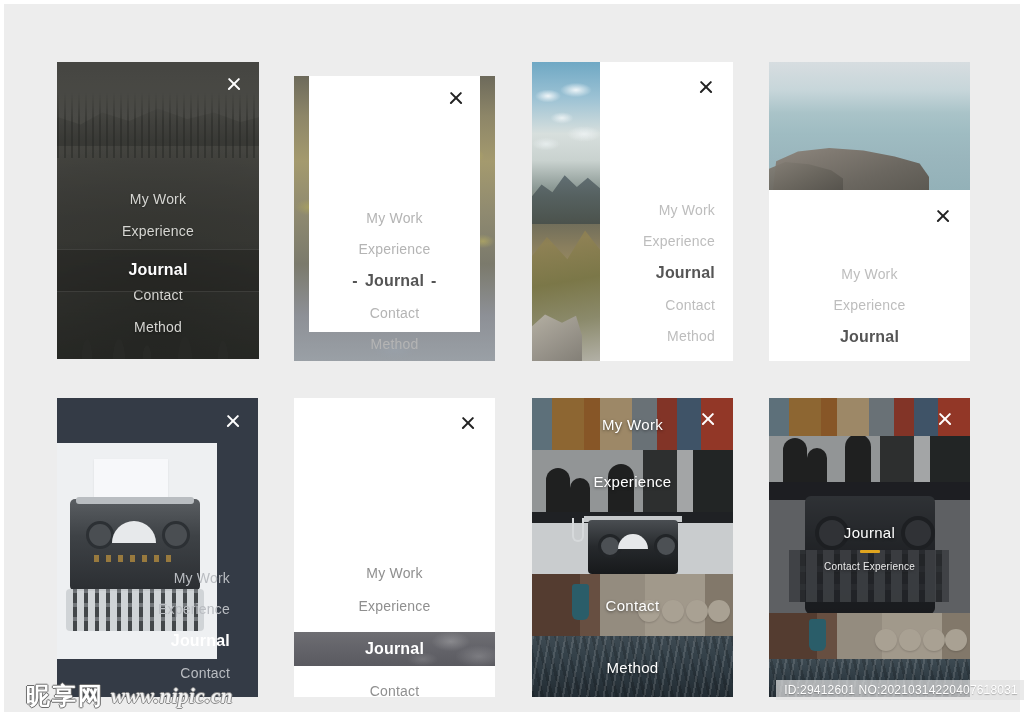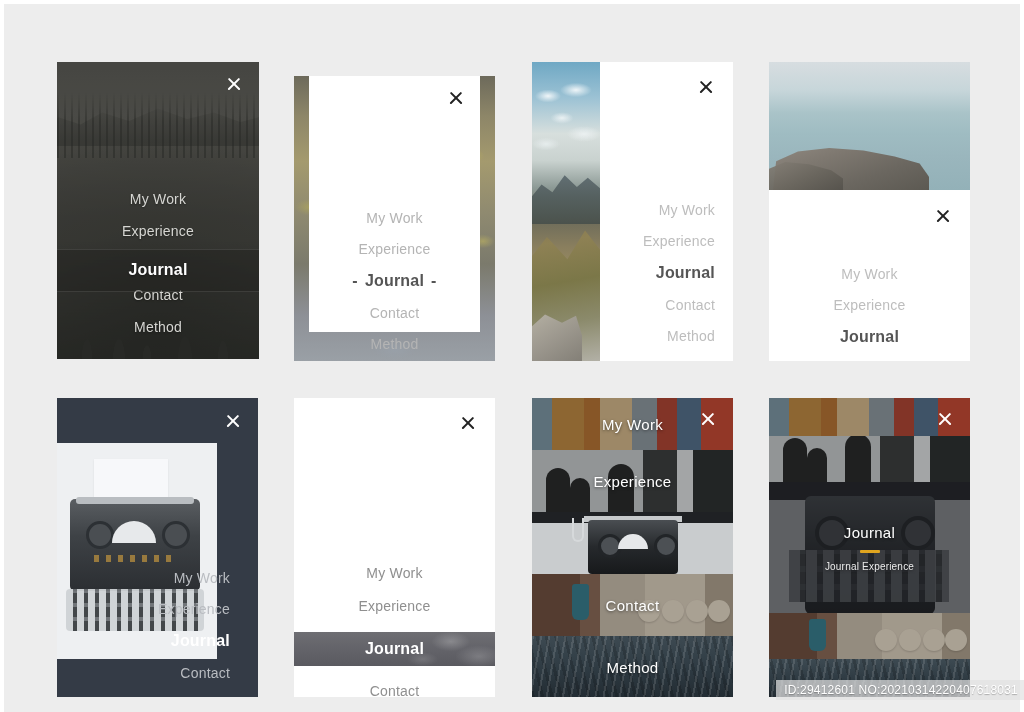--- a/index.html
+++ b/index.html
@@ -465,30 +465,34 @@
       </div>
       <div class="strip expand">
         <div class="tw"></div>
         <div class="k1"></div>
         <div class="k2"></div>
         <div class="keys"></div>
         <div class="tint"></div>
         <div class="inner">
           <div class="etitle">Journal</div>
           <div class="erule"></div>
-          <div class="esub">Journal Experience</div>
+          <div class="esub">Contact Experience</div>
         </div>
       </div>
       <div class="strip s-food" style="height:46px">
         <div class="cup" style="top:6px;height:32px"></div>
         <div class="mac m1" style="top:16px"></div>
         <div class="mac m2" style="top:16px"></div>
         <div class="mac m3" style="top:16px"></div>
         <div class="mac m4" style="top:16px"></div>
         <div class="tint"></div>
       </div>
       <div class="strip s-sea" style="height:38px"></div>
     </div>
 
+    <div id="wm-left">
+      <span class="logo">昵享网</span>
+      <span class="url">www.nipic.cn</span>
+    </div>
     <div id="wm-right">ID:29412601 NO:20210314220407618031</div>
 
   </div>
 </div>
 
 </body></html>

